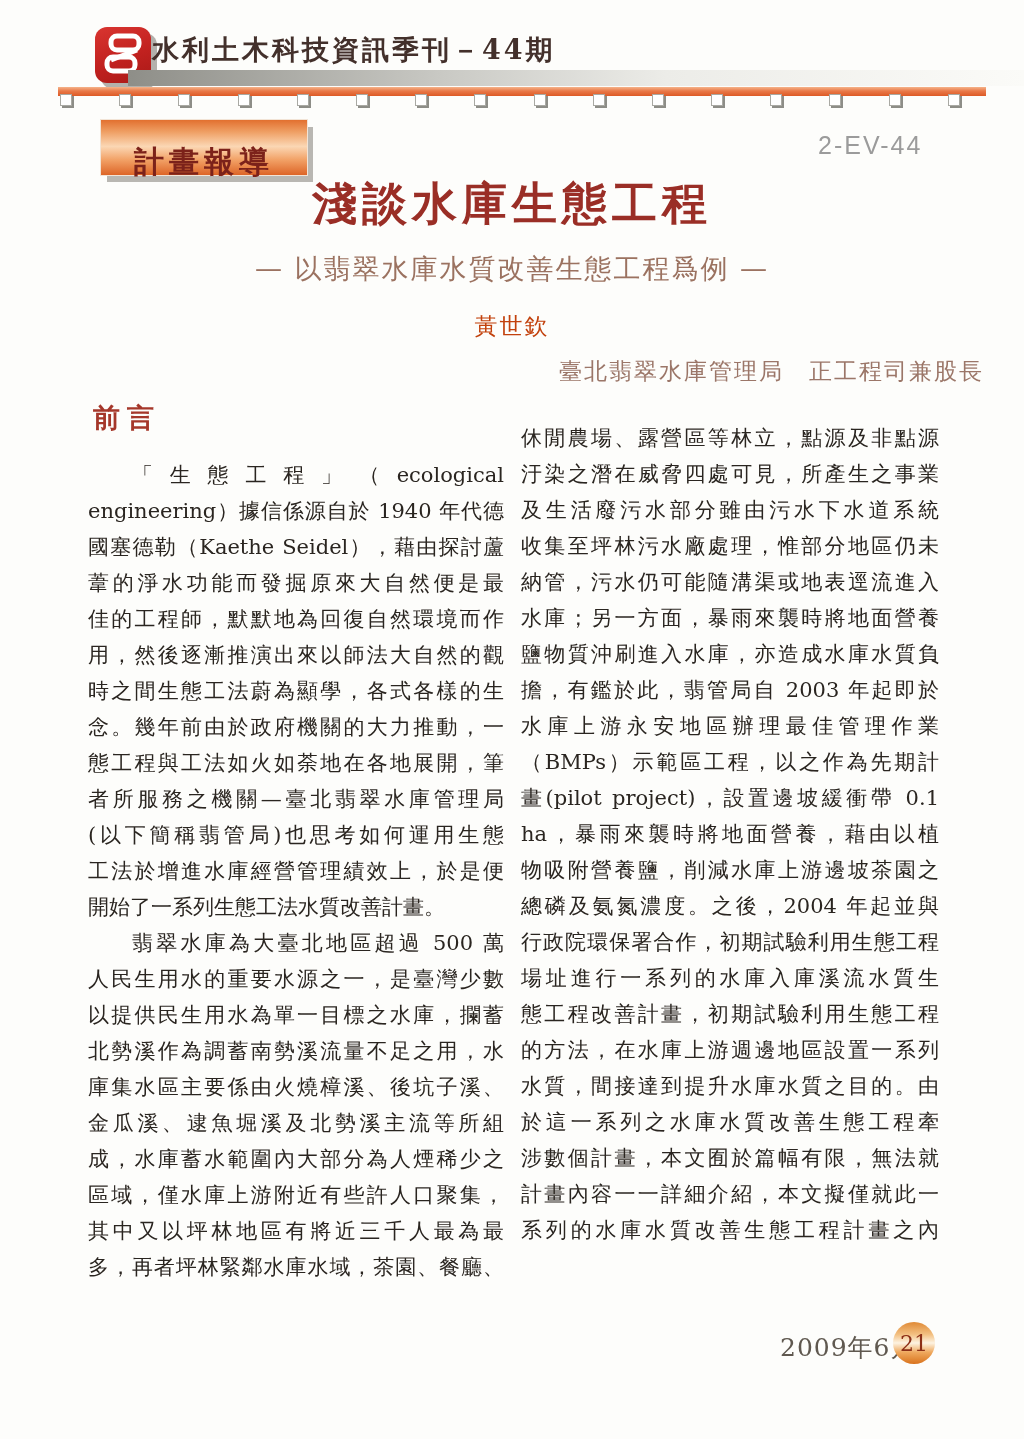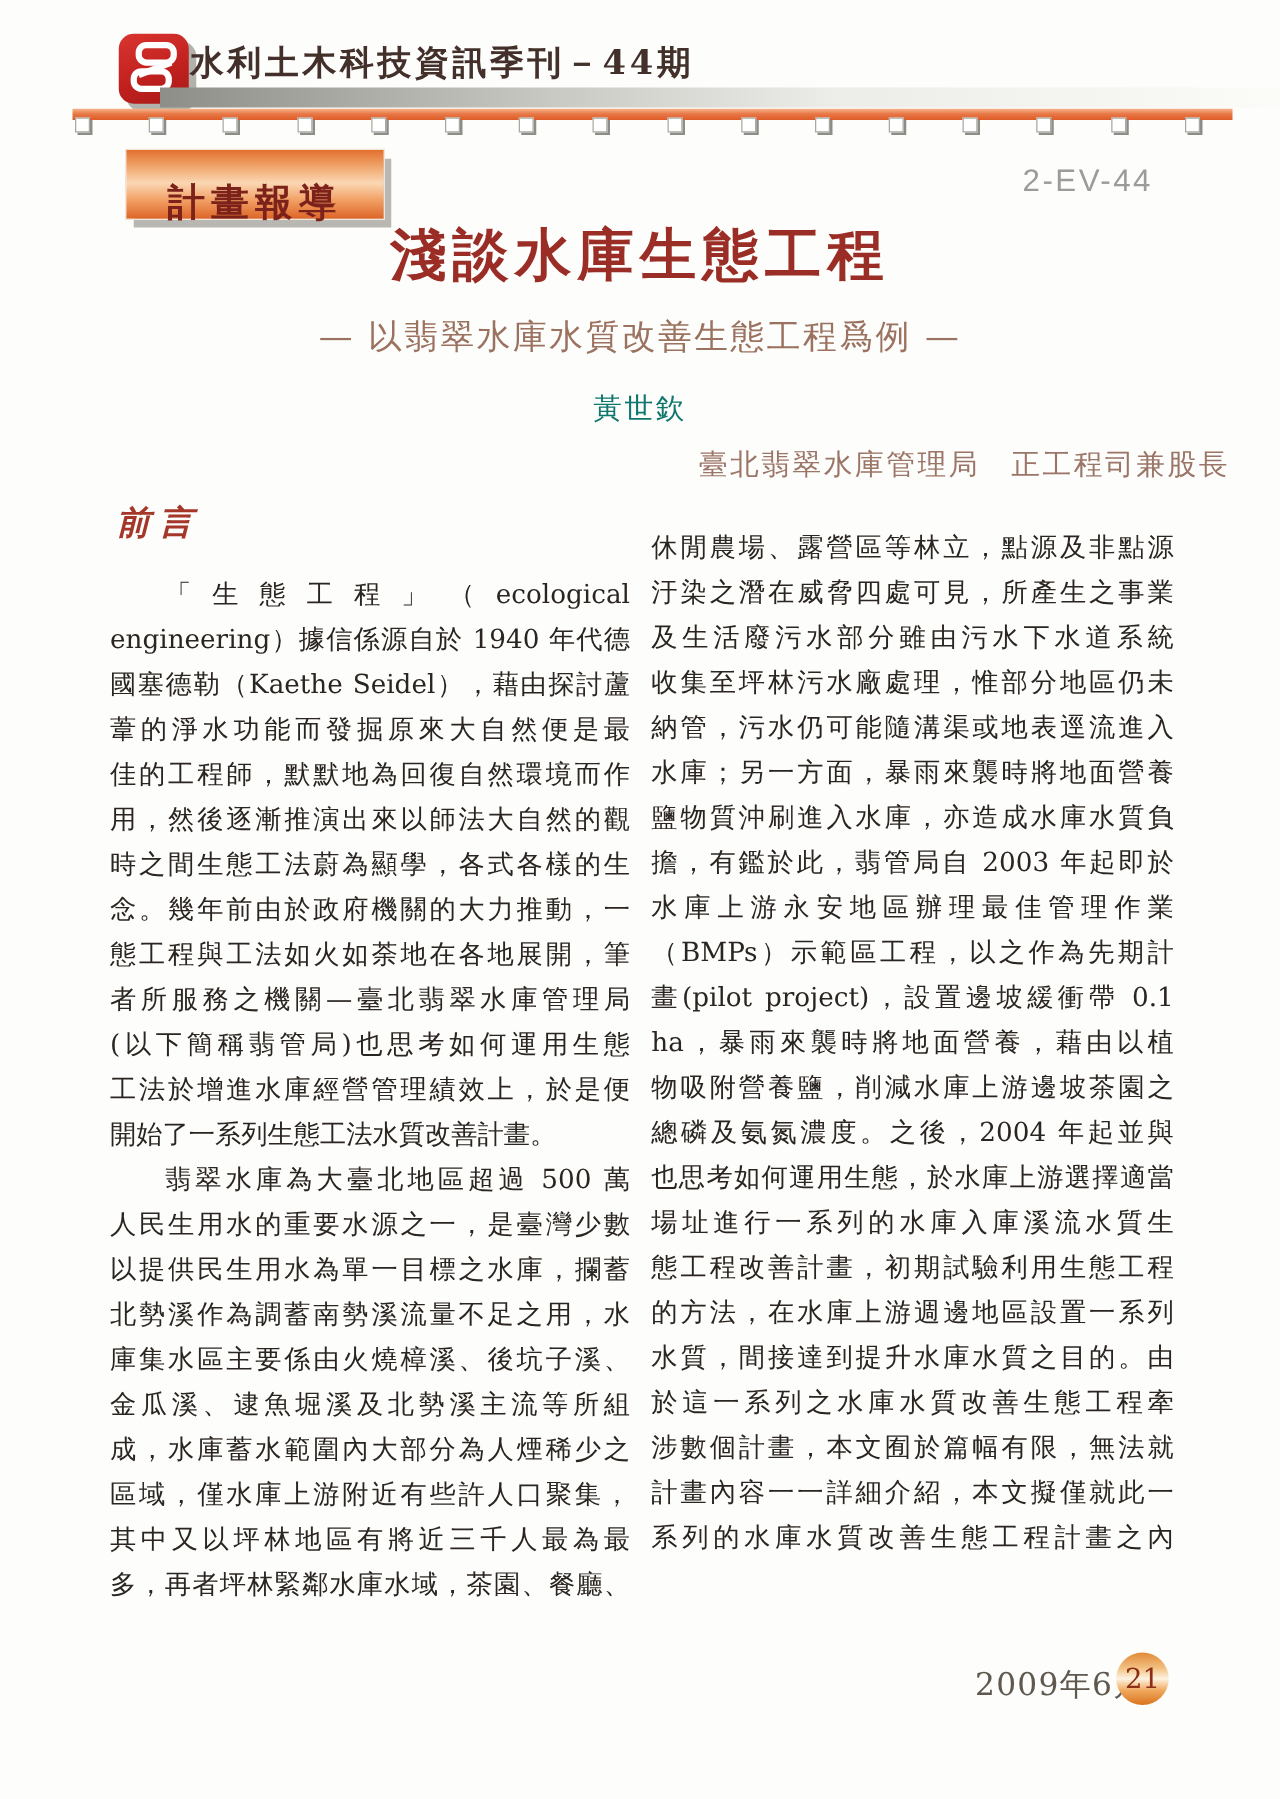--- a/index.html
+++ b/index.html
@@ -38,27 +38,27 @@
         font-family:"Liberation Sans","DejaVu Sans",sans-serif;
         font-size:25px;color:#9b9b9b;letter-spacing:2px;}
 
   
   .article-title{position:absolute;left:40px;top:174px;width:944px;text-align:center;
         font-family:"DejaVu Sans","Liberation Sans",sans-serif;
         font-size:45px;font-weight:bold;color:#9a2e26;letter-spacing:5px;}
   .article-subtitle{position:absolute;left:40px;top:251px;width:944px;text-align:center;
         font-size:27px;color:#9b7260;letter-spacing:2px;}
   .article-author{position:absolute;left:40px;top:311px;width:944px;text-align:center;
-        font-size:23px;color:#0f766e;letter-spacing:2px;}
+        font-size:23px;color:#c2410c;letter-spacing:2px;}
   .article-affiliation{position:absolute;left:40px;top:356px;width:944px;text-align:right;
         font-size:23px;color:#9b7668;letter-spacing:2px;}
 
   
   .section-heading{position:absolute;left:93px;top:400px;
-        font-size:27px;font-weight:bold;color:#a5372a;letter-spacing:7px;font-style:italic;}
+        font-size:27px;font-weight:bold;color:#a5372a;letter-spacing:7px;}
   .col{position:absolute;color:#2a2520;}
   .col-left{left:88px;top:457px;width:416px;}
   .col-right{left:521px;top:420px;width:418px;}
   .body-line{height:36px;line-height:36px;font-size:21px;
         text-align:justify;text-align-last:justify;white-space:nowrap;}
   .body-line.indent{padding-left:44px;}
   .body-line.para-end{text-align-last:left;}
 
   
   .footer-date{position:absolute;left:780px;top:1331px;font-size:25px;color:#5f584f;letter-spacing:1px;}
@@ -147,21 +147,21 @@
     <div class="body-line">納管，污水仍可能隨溝渠或地表逕流進入</div>
     <div class="body-line">水庫；另一方面，暴雨來襲時將地面營養</div>
     <div class="body-line">鹽物質沖刷進入水庫，亦造成水庫水質負</div>
     <div class="body-line">擔，有鑑於此，翡管局自 2003 年起即於</div>
     <div class="body-line">水庫上游永安地區辦理最佳管理作業</div>
     <div class="body-line">（BMPs）示範區工程，以之作為先期計</div>
     <div class="body-line">畫(pilot project)，設置邊坡緩衝帶 0.1</div>
     <div class="body-line">ha，暴雨來襲時將地面營養，藉由以植</div>
     <div class="body-line">物吸附營養鹽，削減水庫上游邊坡茶園之</div>
     <div class="body-line">總磷及氨氮濃度。之後，2004 年起並與</div>
-    <div class="body-line">也思考如何運用生態，於水庫上游選擇適當</div>
+    <div class="body-line">行政院環保署合作，初期試驗利用生態工程</div>
     <div class="body-line">場址進行一系列的水庫入庫溪流水質生</div>
     <div class="body-line">態工程改善計畫，初期試驗利用生態工程</div>
     <div class="body-line">的方法，在水庫上游週邊地區設置一系列</div>
     <div class="body-line">水質，間接達到提升水庫水質之目的。由</div>
     <div class="body-line">於這一系列之水庫水質改善生態工程牽</div>
     <div class="body-line">涉數個計畫，本文囿於篇幅有限，無法就</div>
     <div class="body-line">計畫內容一一詳細介紹，本文擬僅就此一</div>
     <div class="body-line">系列的水庫水質改善生態工程計畫之內</div>
   </div>
 

